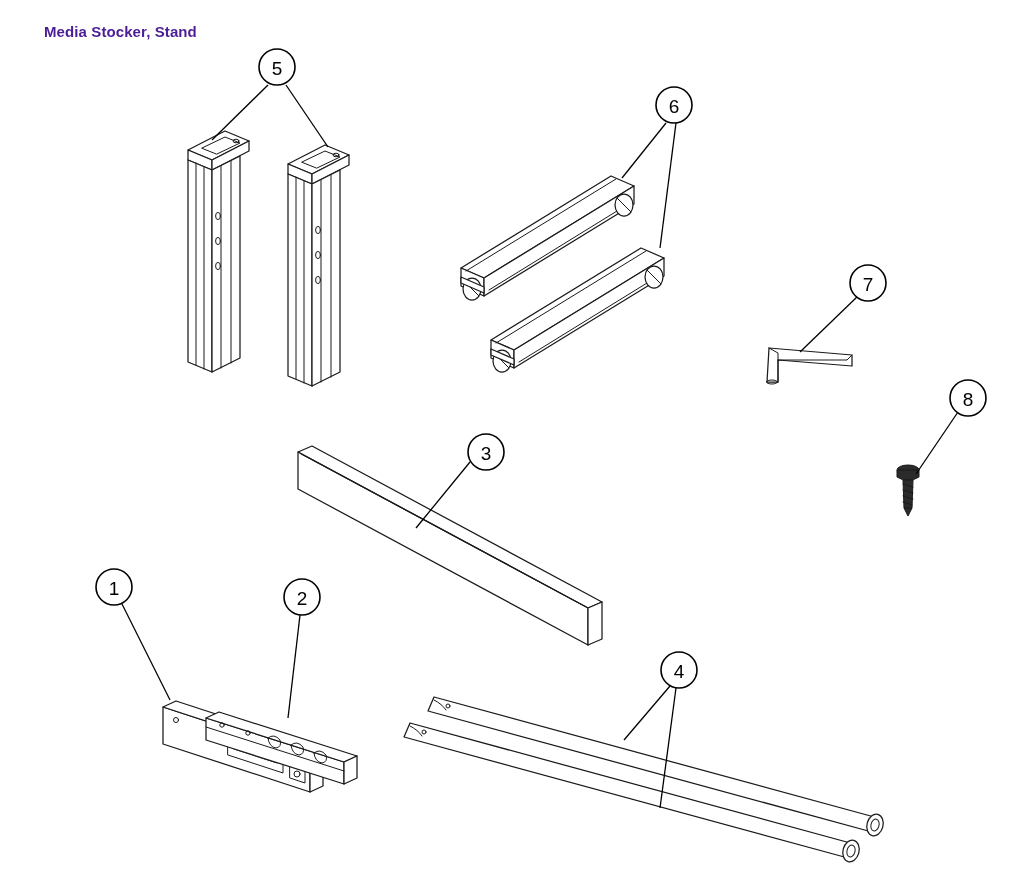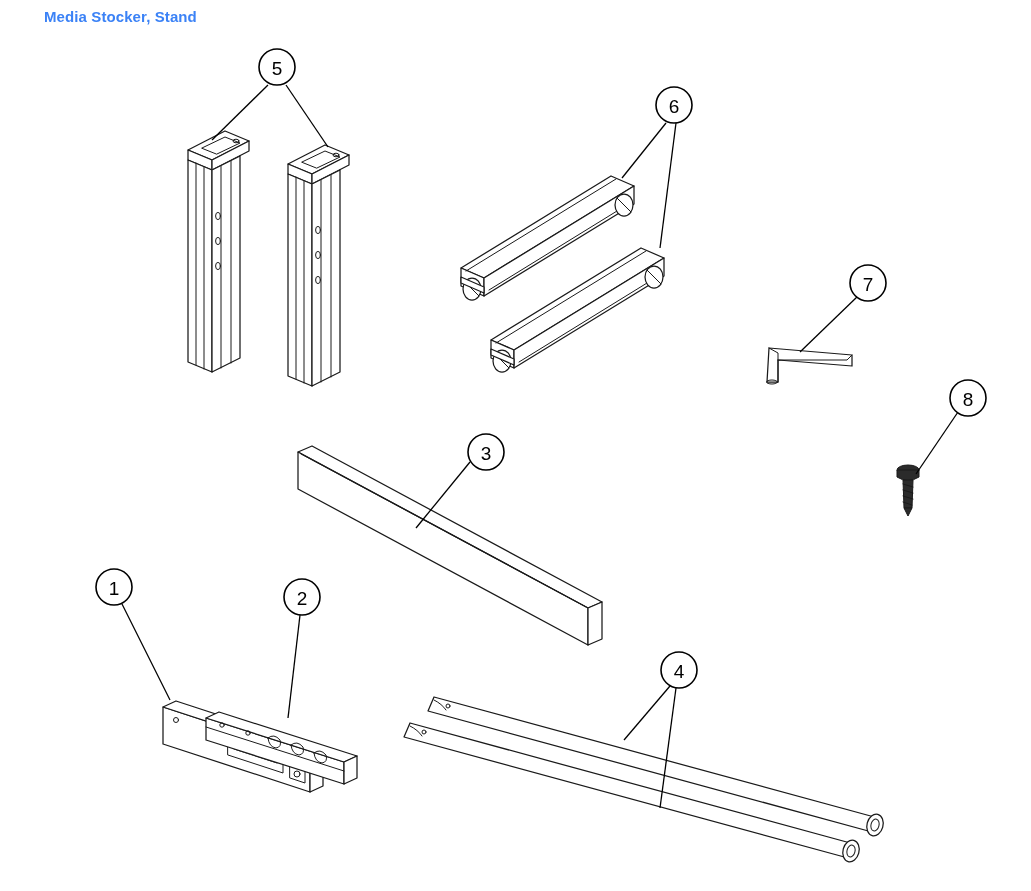--- a/index.html
+++ b/index.html
@@ -13,24 +13,24 @@
   #page {
     position: relative;
     width: 1031px;
     height: 891px;
     background: #ffffff;
     overflow: hidden;
   }
   #title {
     position: absolute;
     left: 44px;
-    top: 8px;
+    top: 23px;
     font-size: 15px;
     font-weight: bold;
-    color: #3b82f6;
+    color: #4c1d95;
     letter-spacing: 0.1px;
     white-space: nowrap;
   }
   #diagram-svg {
     position: absolute;
     left: 0;
     top: 0;
     width: 1031px;
     height: 891px;
   }

